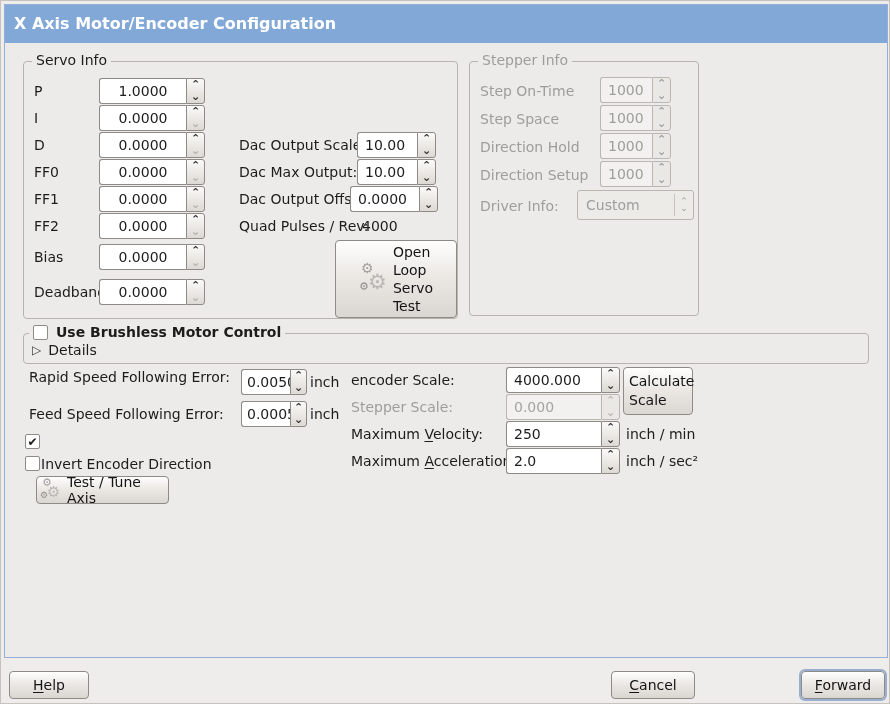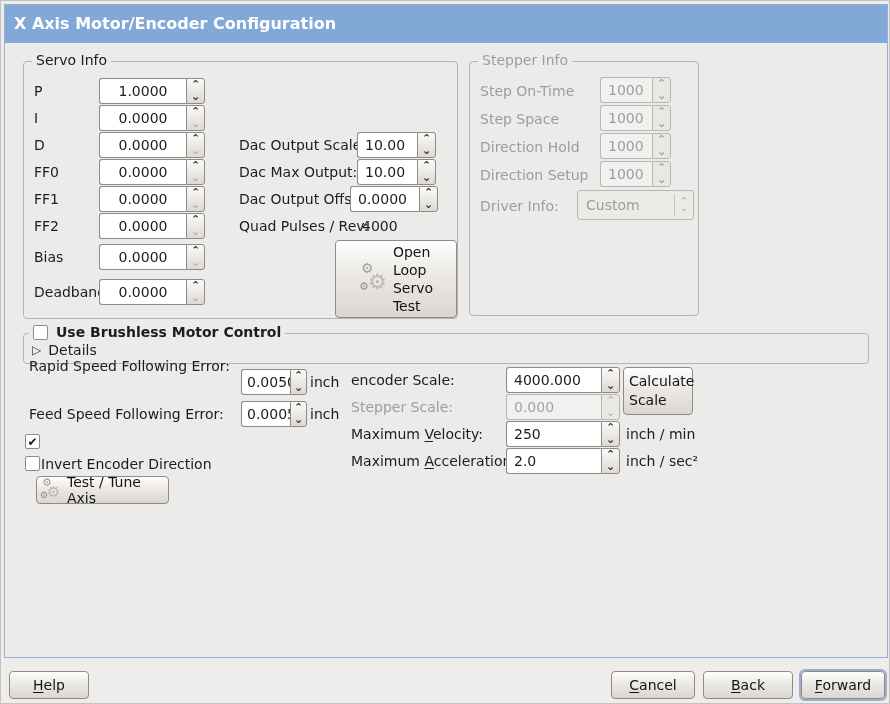--- a/index.html
+++ b/index.html
@@ -236,21 +236,21 @@
         <span class="legend" style="left:5px;display:flex;align-items:center;gap:8px;">
           <span class="cb" style="position:static;"></span>
           <b>Use Brushless Motor Control</b>
         </span>
         <div class="exp" style="position:absolute;left:8px;top:8px;">
           <span class="tri">▷</span>
           <span>Details</span>
         </div>
       </div>
 
-      <span class="lab" style="left:24px;top:315px;">Rapid Speed Following Error:</span>
+      <span class="lab" style="left:24px;top:326px;">Rapid Speed Following Error:</span>
       <div class="spin" style="left:236px;top:326px;">
         <div class="field" style="width:49px;padding:0 5px;">0.0050</div>
         <div class="btns" style="width:17px;">
             <span>⌃</span>
             <span>⌄</span>
           </div>
       </div>
       <span class="lab" style="left:305px;top:331px;">inch</span>
 
       <span class="lab" style="left:24px;top:363px;">Feed Speed Following Error:</span>
@@ -323,19 +323,16 @@
 
     </div>
   </div>
 
   <div class="btn" style="left:8px;top:670px;width:80px;height:28px;">
     <span><span class="mn">H</span><span>elp</span></span>
   </div>
   <div class="btn" style="left:610px;top:670px;width:84px;height:28px;">
     <span><span class="mn">C</span><span>ancel</span></span>
   </div>
-  <div class="btn" style="left:702px;top:670px;width:90px;height:28px;">
-    <span><span class="mn">B</span><span>ack</span></span>
-  </div>
   <div class="btn focus" style="left:800px;top:670px;width:84px;height:28px;">
     <span><span class="mn">F</span><span>orward</span></span>
   </div>
 </div>
 
 </body></html>

